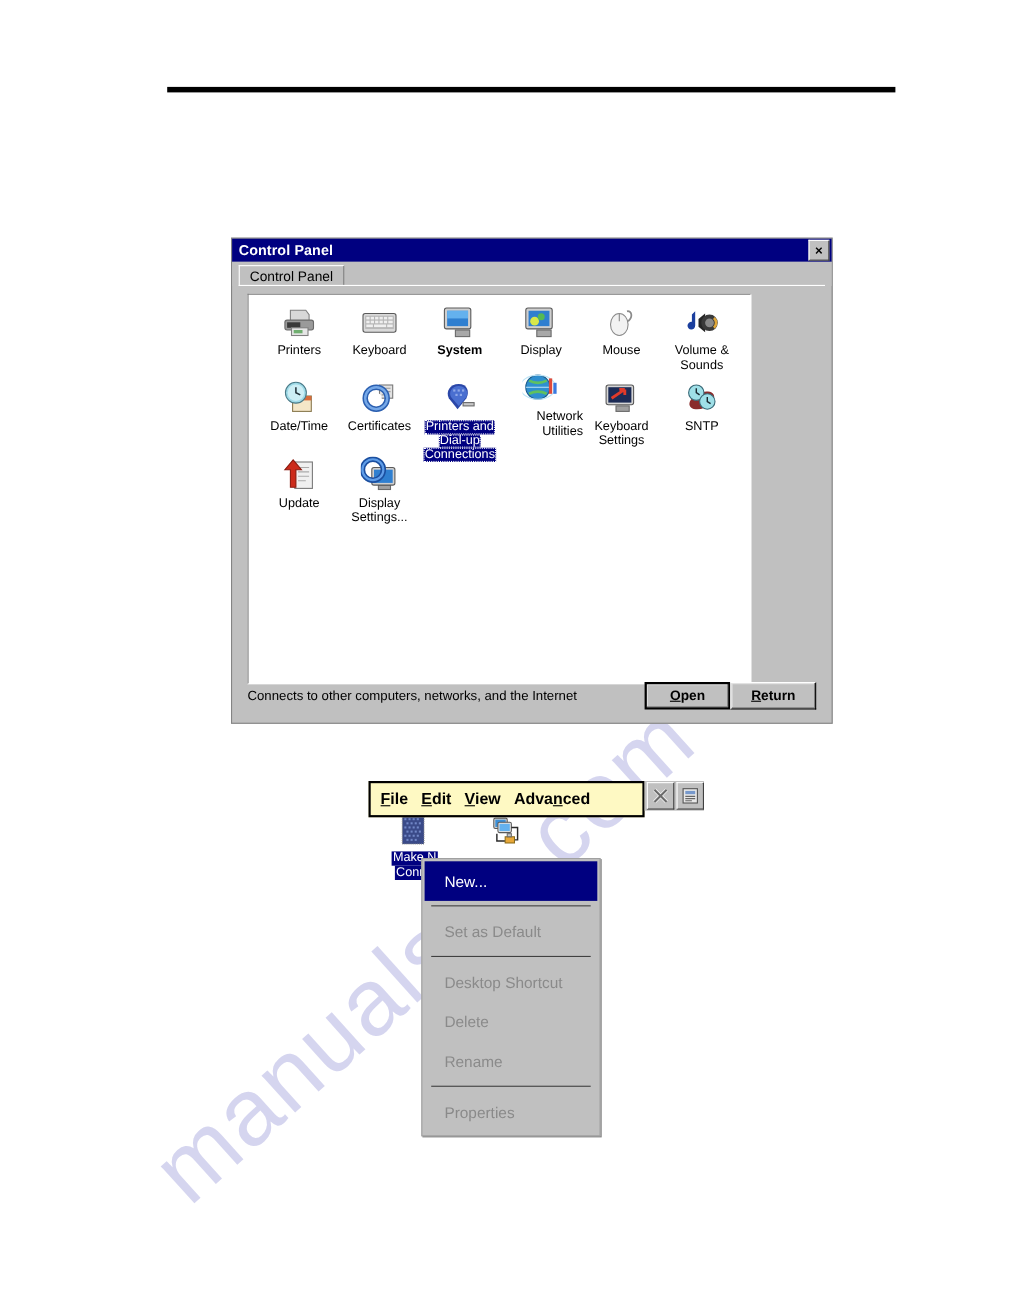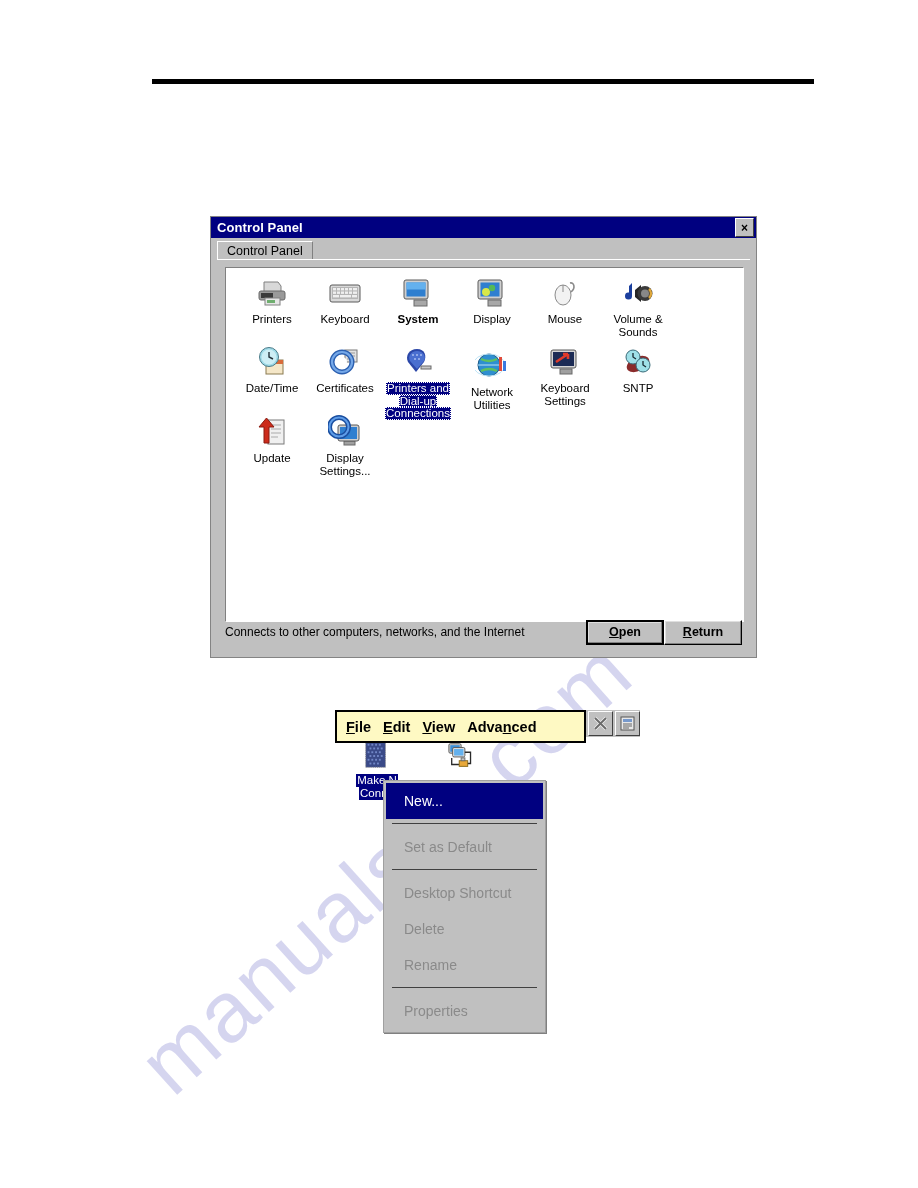--- a/index.html
+++ b/index.html
@@ -120,21 +120,21 @@
     left: 6px; right: 6px; bottom: 0;
     height: 1px;
     background: #ffffff;
   }
 
   
   #cp-pane {
     position: absolute;
     left: 14px;
     top: 50px;
-    width: 519px;
+    width: 458px;
     height: 355px;
     background: #ffffff;
     border: 1px solid #808080;
     border-right-color: #ffffff;
     border-bottom-color: #ffffff;
     box-sizing: border-box;
     overflow: hidden;
   }
   #cp-iconwrap {
     position: relative;
@@ -426,21 +426,21 @@
     <path d="M16 6 C10 6 6.5 11.5 9 16 l7 8 7-8 C25.5 11.5 22 6 16 6 z" fill="#4a6fd0"></path>
     <g fill="#8fa8e8">
       <rect x="11" y="9" width="2" height="2"></rect>
                 <rect x="15" y="9" width="2" height="2"></rect>
       <rect x="19" y="9" width="2" height="2"></rect>
                 <rect x="13" y="13" width="2" height="2"></rect>
       <rect x="17" y="13" width="2" height="2"></rect>
     </g>
     <rect x="20" y="21" width="10" height="3" fill="#c8c8c8" stroke="#6a6a6a"></rect>
             </svg></span><span class="lbl">Printers and</span><br><span class="lbl">Dial-up</span><br><span class="lbl">Connections</span></div>
-        <div class="cp-icon" style="left: 227px; top: 81px;"><span class="glyph"><svg width="34" height="34" viewBox="0 0 34 34">
+        <div class="cp-icon" style="left: 227px; top: 68px; text-align: right;"><span class="glyph"><svg width="34" height="34" viewBox="0 0 34 34">
     <circle cx="14" cy="16" r="11" fill="#2f8fd0" stroke="#1b5a88"></circle>
     <path d="M3 16 h22 M14 5 a16 11 0 0 0 0 22 a16 11 0 0 0 0 -22" stroke="#bde4f7" fill="none"></path>
     <path d="M6 10 q8 4 16 0 M6 22 q8 -4 16 0" stroke="#5fc15f" stroke-width="2.4" fill="none"></path>
     <rect x="24" y="8" width="3" height="14" fill="#e04a3a"></rect>
     <rect x="28" y="12" width="3" height="10" fill="#3a7ae0"></rect>
             </svg></span><span class="lbl">Network</span><br><span class="lbl">Utilities</span></div>
         <div class="cp-icon" style="left: 300px; top: 77px;"><span class="glyph"><svg width="34" height="34" viewBox="0 0 34 34">
     <rect x="12" y="24" width="12" height="5" fill="#a0a0a0" stroke="#6a6a6a"></rect>
     <rect x="3" y="5" width="25" height="18" rx="2" fill="#d5d5d5" stroke="#5a5a5a"></rect>
     <rect x="5" y="7" width="21" height="14" fill="#1c2b55"></rect>

